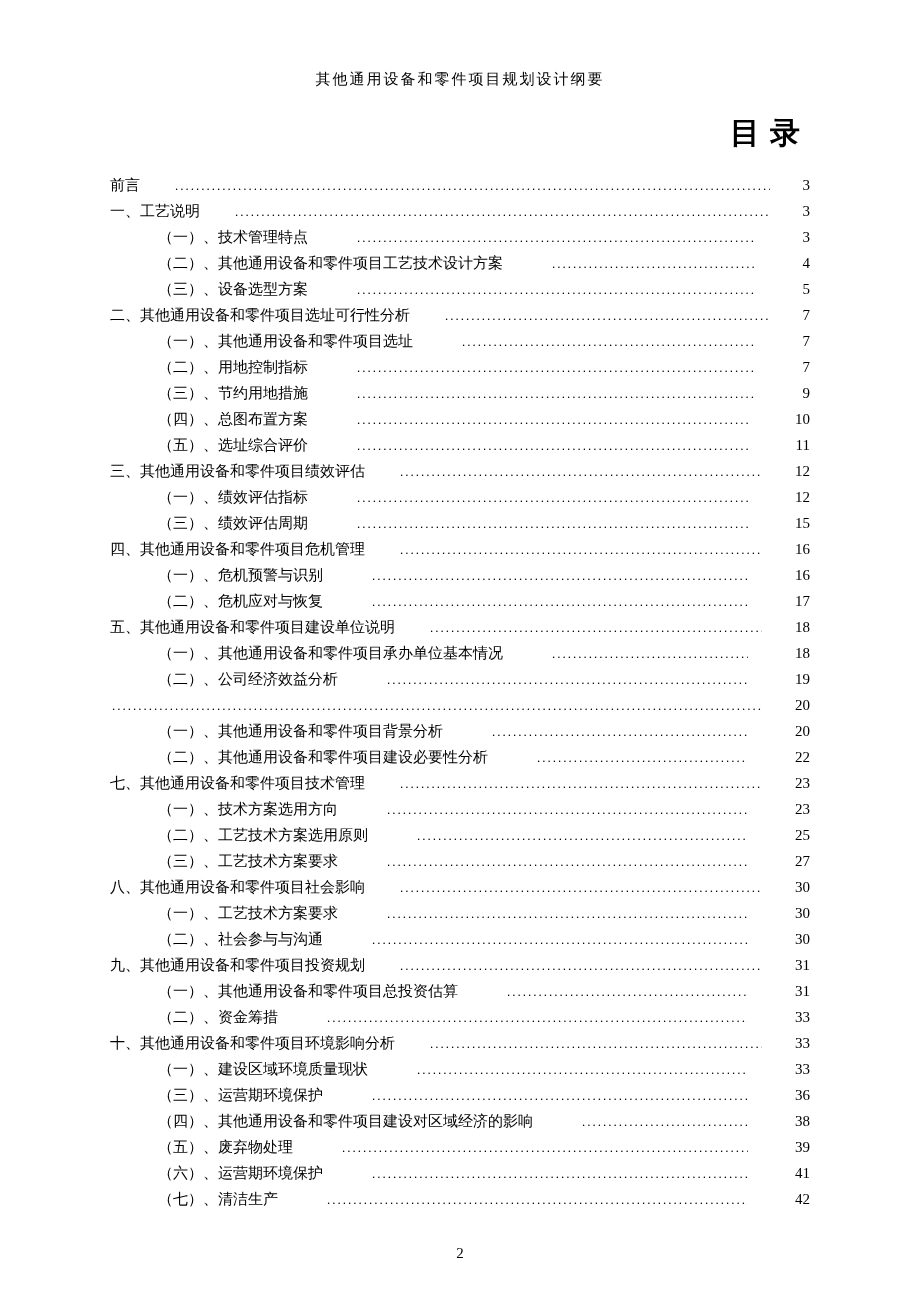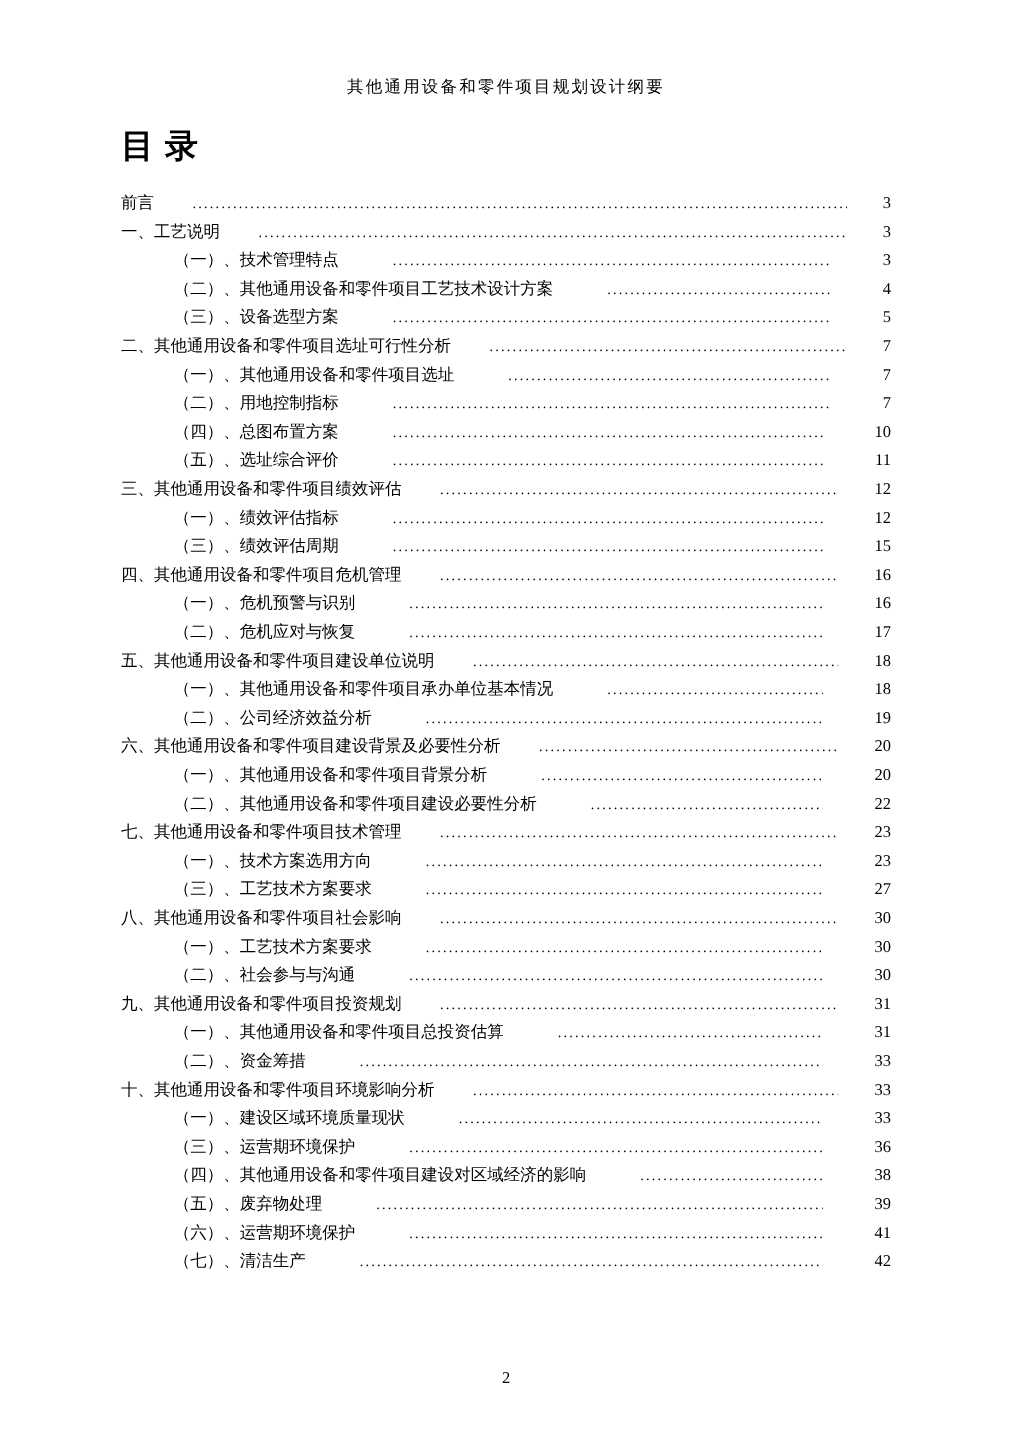--- a/index.html
+++ b/index.html
@@ -16,21 +16,21 @@
     box-sizing: border-box;
     position: relative;
   }
   .running-head {
     text-align: center;
     font-size: 15px;
     letter-spacing: 2px;
     margin-bottom: 24px;
   }
   .toc-title {
-    text-align: left;
+    text-align: right;
     font-size: 30px;
     font-weight: bold;
     font-family: "SimHei", "黑体", sans-serif;
     letter-spacing: 10px;
     margin: 4px 0 18px 0;
   }
   .toc {
     font-size: 15px;
     line-height: 1.0;
   }
@@ -105,20 +105,25 @@
         <span class="toc-label">（一）、其他通用设备和零件项目选址</span>
         <span class="toc-dots"></span>
         <span class="toc-page">7</span>
       </div>
       <div class="toc-line level-2">
         <span class="toc-label">（二）、用地控制指标</span>
         <span class="toc-dots"></span>
         <span class="toc-page">7</span>
       </div>
       <div class="toc-line level-2">
+        <span class="toc-label">（三）、节约用地措施</span>
+        <span class="toc-dots"></span>
+        <span class="toc-page">9</span>
+      </div>
+      <div class="toc-line level-2">
         <span class="toc-label">（四）、总图布置方案</span>
         <span class="toc-dots"></span>
         <span class="toc-page">10</span>
       </div>
       <div class="toc-line level-2">
         <span class="toc-label">（五）、选址综合评价</span>
         <span class="toc-dots"></span>
         <span class="toc-page">11</span>
       </div>
       <div class="toc-line level-1">
@@ -160,21 +165,20 @@
         <span class="toc-label">（一）、其他通用设备和零件项目承办单位基本情况</span>
         <span class="toc-dots"></span>
         <span class="toc-page">18</span>
       </div>
       <div class="toc-line level-2">
         <span class="toc-label">（二）、公司经济效益分析</span>
         <span class="toc-dots"></span>
         <span class="toc-page">19</span>
       </div>
       <div class="toc-line level-1">
-        <span class="toc-label">六、其他通用设备和零件项目建设背景及必要性分析</span>
         <span class="toc-dots"></span>
         <span class="toc-page">20</span>
       </div>
       <div class="toc-line level-2">
         <span class="toc-label">（一）、其他通用设备和零件项目背景分析</span>
         <span class="toc-dots"></span>
         <span class="toc-page">20</span>
       </div>
       <div class="toc-line level-2">
         <span class="toc-label">（二）、其他通用设备和零件项目建设必要性分析</span>
@@ -183,20 +187,25 @@
       </div>
       <div class="toc-line level-1">
         <span class="toc-label">七、其他通用设备和零件项目技术管理</span>
         <span class="toc-dots"></span>
         <span class="toc-page">23</span>
       </div>
       <div class="toc-line level-2">
         <span class="toc-label">（一）、技术方案选用方向</span>
         <span class="toc-dots"></span>
         <span class="toc-page">23</span>
+      </div>
+      <div class="toc-line level-2">
+        <span class="toc-label">（二）、工艺技术方案选用原则</span>
+        <span class="toc-dots"></span>
+        <span class="toc-page">25</span>
       </div>
       <div class="toc-line level-2">
         <span class="toc-label">（三）、工艺技术方案要求</span>
         <span class="toc-dots"></span>
         <span class="toc-page">27</span>
       </div>
       <div class="toc-line level-1">
         <span class="toc-label">八、其他通用设备和零件项目社会影响</span>
         <span class="toc-dots"></span>
         <span class="toc-page">30</span>

